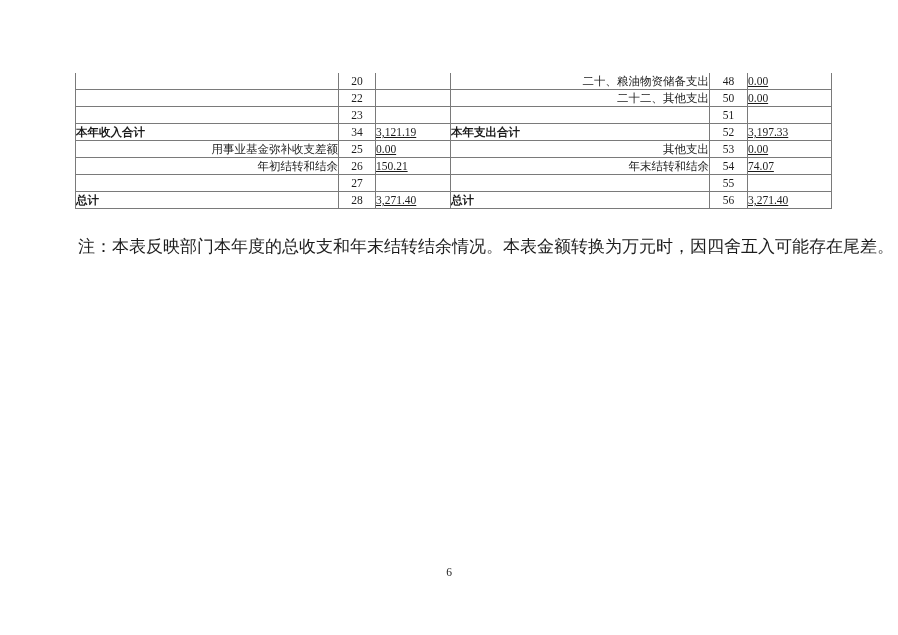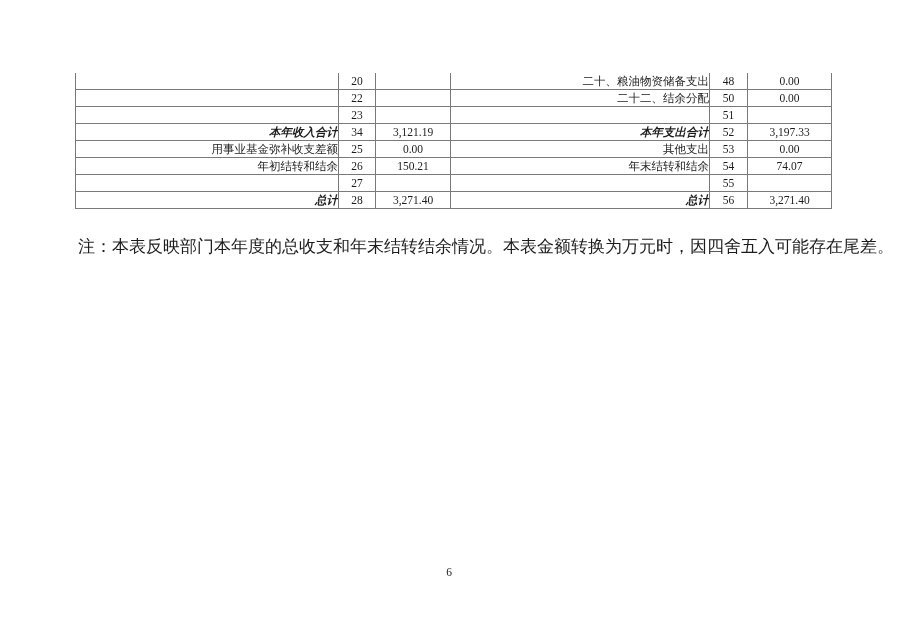--- a/index.html
+++ b/index.html
@@ -32,23 +32,23 @@
     padding: 0;
     font-size: 11.5px;
     color: var(--text, #1c1c1c);
     overflow: hidden;
     white-space: nowrap;
     vertical-align: middle;
   }
   
   table.budget tr:first-child td { border-top: none; }
   td.item   { text-align: right;  padding-left: 4px; }
-  td.item.em{ text-align: right; font-weight: bold; padding-left: 0; font-style: italic; }
+  td.item.em{ text-align: left; font-weight: bold; padding-left: 0; }
   td.num    { text-align: center; }
-  td.amount { text-align: center; padding-right: 6px; }
+  td.amount { text-align: left; padding-right: 6px; text-decoration: underline; }
   .note {
     position: absolute;
     left: 78px;
     top: 235px;
     width: 760px;
     font-size: 17px;
     color: var(--text, #1c1c1c);
     white-space: nowrap;
   }
   .pageno {
@@ -81,21 +81,21 @@
         <td class="num">20</td>
         <td class="amount"></td>
         <td class="item">二十、粮油物资储备支出</td>
         <td class="num">48</td>
         <td class="amount">0.00</td>
       </tr>
       <tr>
         <td class="item"></td>
         <td class="num">22</td>
         <td class="amount"></td>
-        <td class="item">二十二、结余分配</td>
+        <td class="item">二十二、其他支出</td>
         <td class="num">50</td>
         <td class="amount">0.00</td>
       </tr>
       <tr>
         <td class="item"></td>
         <td class="num">23</td>
         <td class="amount"></td>
         <td class="item"></td>
         <td class="num">51</td>
         <td class="amount"></td>

